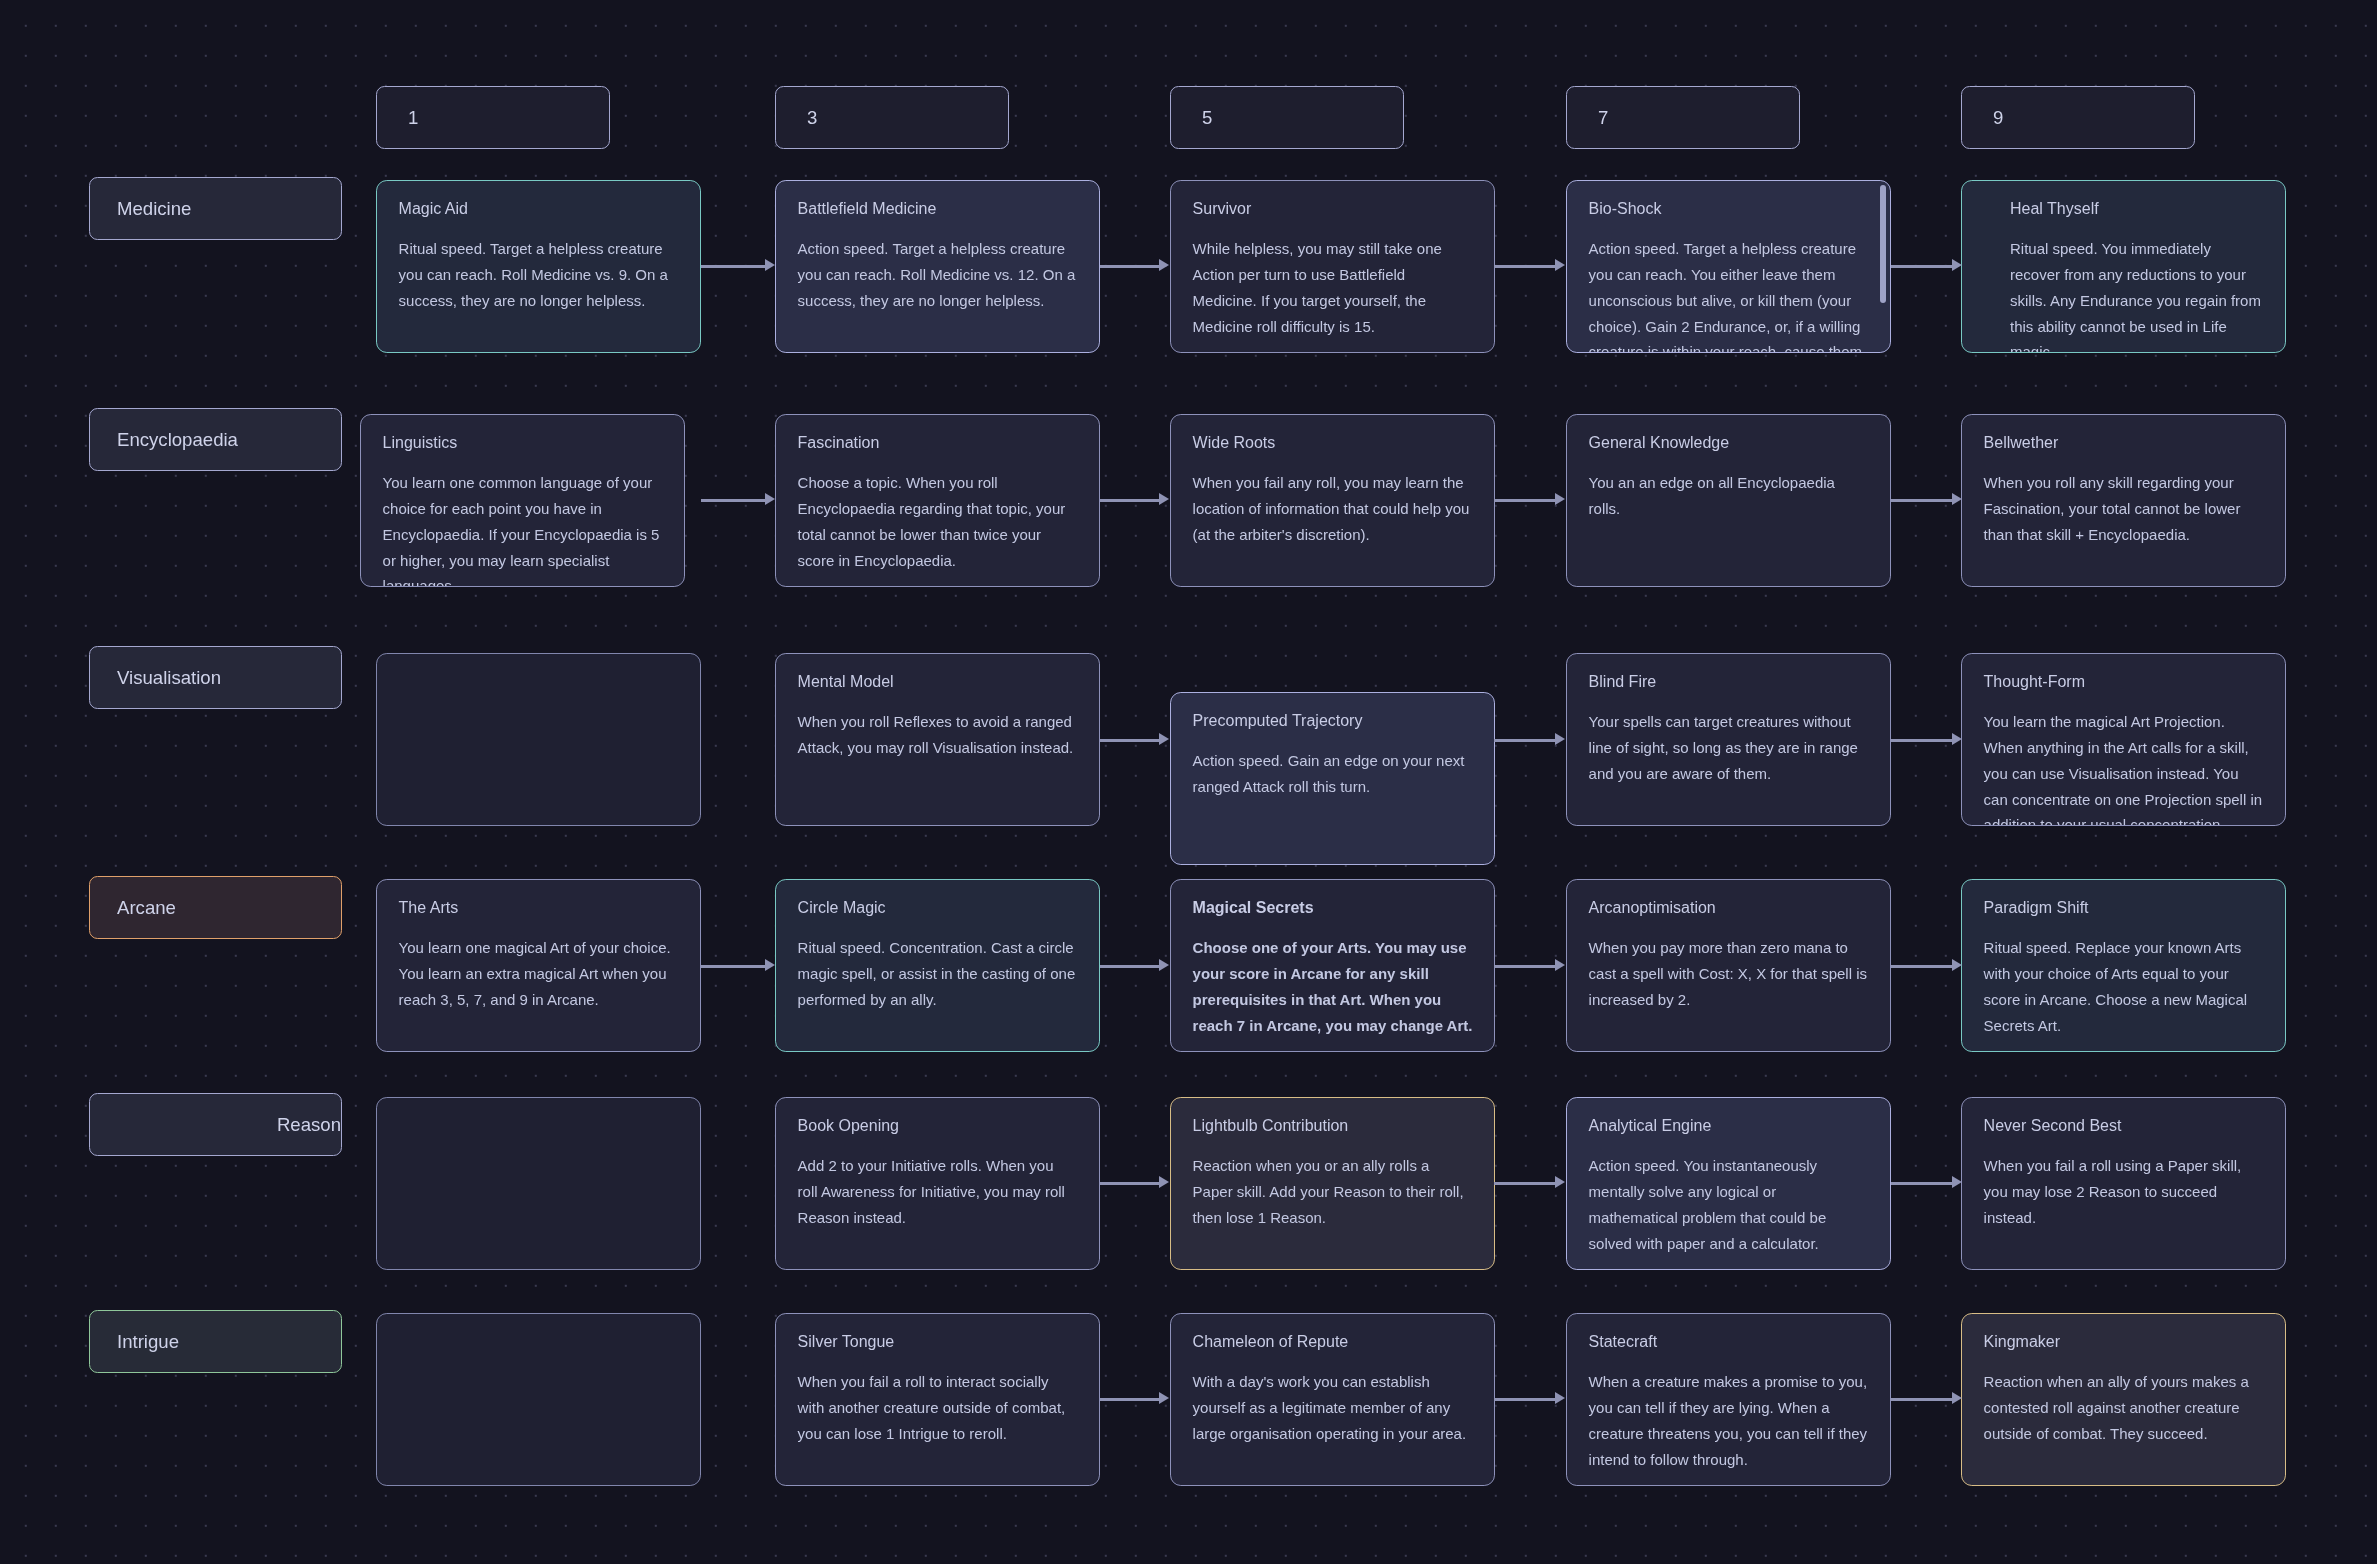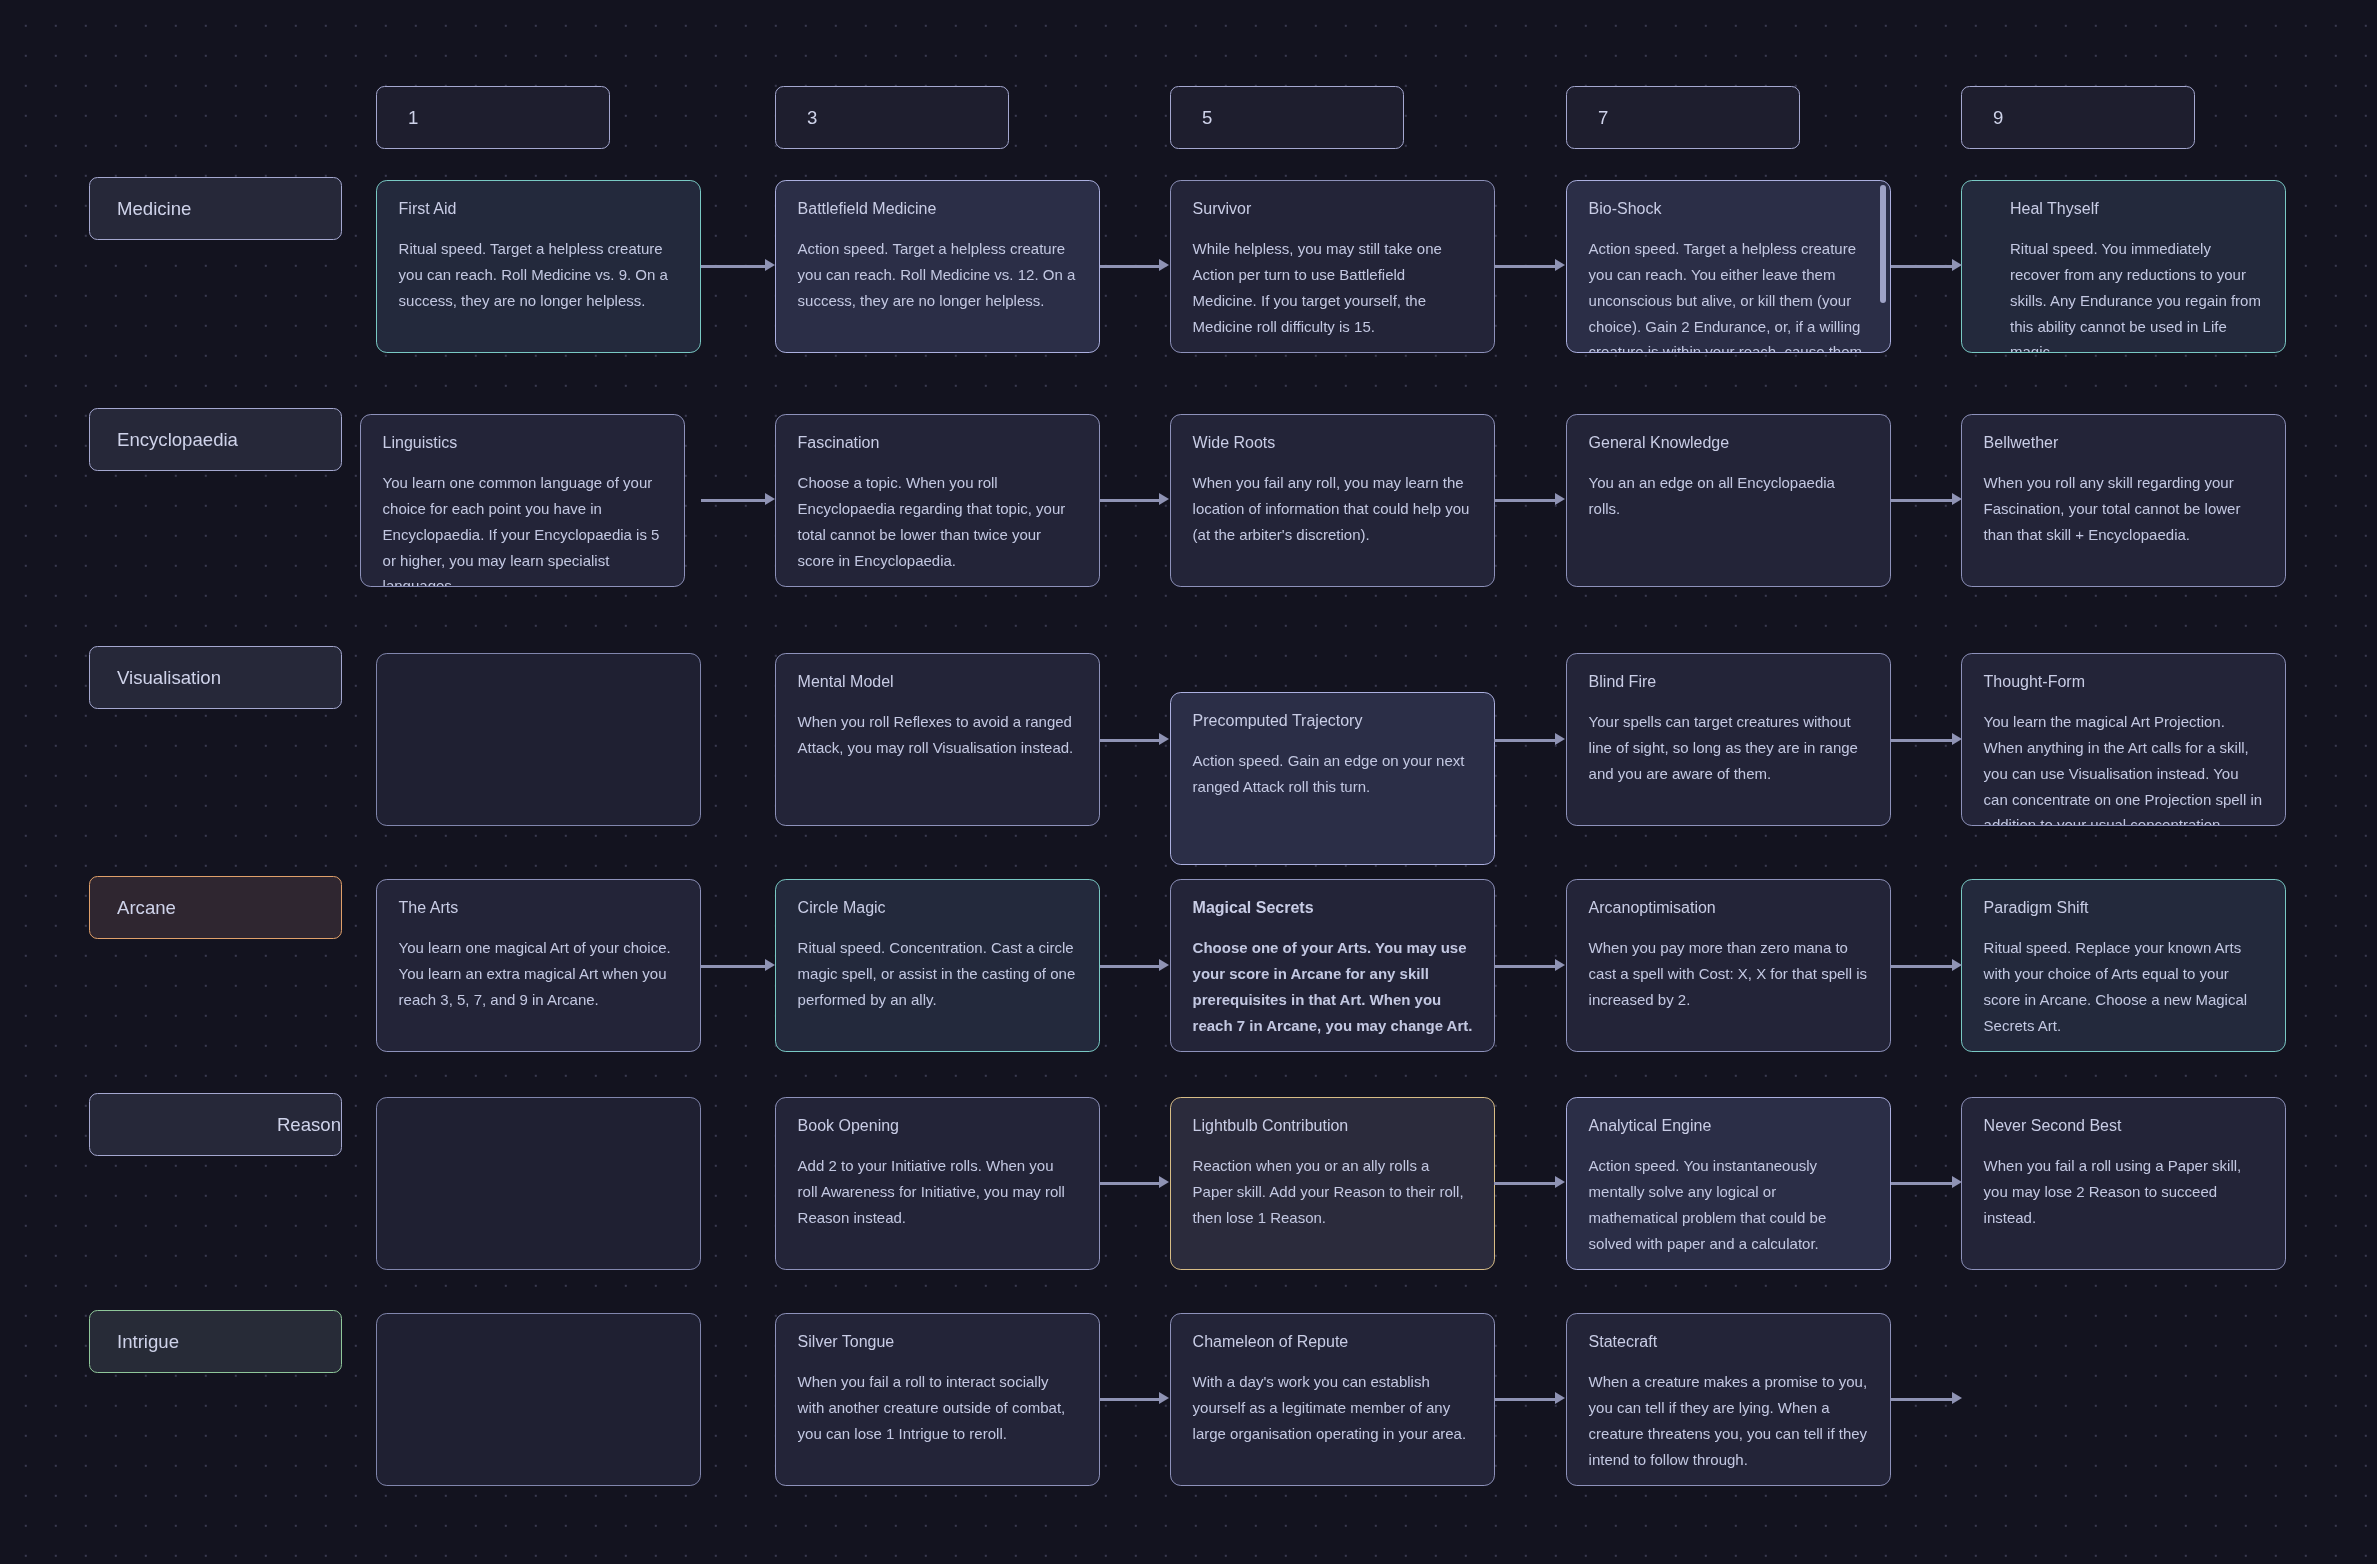--- a/index.html
+++ b/index.html
@@ -144,21 +144,21 @@
     <div class="col-head" style="left: 1566px; top: 86px;">
       <span>7</span>
     </div>
     <div class="col-head" style="left: 1961px; top: 86px;">
       <span>9</span>
     </div>
     <div class="row-label" style="top: 177px;">
       <span>Medicine</span>
     </div>
     <div class="card accent-teal" style="left: 376px; top: 180px;">
-      <div class="card-title">First Aid</div>
+      <div class="card-title">Magic Aid</div>
       <div class="card-desc">Ritual speed. Target a helpless creature you can reach. Roll Medicine vs. 9. On a success, they are no longer helpless.</div>
     </div>
     <div class="card accent-purple" style="left: 775px; top: 180px;">
       <div class="card-title">Battlefield Medicine</div>
       <div class="card-desc">Action speed. Target a helpless creature you can reach. Roll Medicine vs. 12. On a success, they are no longer helpless.</div>
     </div>
     <div class="card" style="left: 1170px; top: 180px;">
       <div class="card-title">Survivor</div>
       <div class="card-desc">While helpless, you may still take one Action per turn to use Battlefield Medicine. If you target yourself, the Medicine roll difficulty is 15.</div>
     </div>
@@ -340,20 +340,24 @@
       <div class="card-desc">When you fail a roll to interact socially with another creature outside of combat, you can lose 1 Intrigue to reroll.</div>
     </div>
     <div class="card" style="left: 1170px; top: 1313px;">
       <div class="card-title">Chameleon of Repute</div>
       <div class="card-desc">With a day's work you can establish yourself as a legitimate member of any large organisation operating in your area.</div>
     </div>
     <div class="card" style="left: 1566px; top: 1313px;">
       <div class="card-title">Statecraft</div>
       <div class="card-desc">When a creature makes a promise to you, you can tell if they are lying. When a creature threatens you, you can tell if they intend to follow through.</div>
     </div>
+    <div class="card accent-gold" style="left: 1961px; top: 1313px;">
+      <div class="card-title">Kingmaker</div>
+      <div class="card-desc">Reaction when an ally of yours makes a contested roll against another creature outside of combat. They succeed.</div>
+    </div>
     <div class="arrow" style="left: 1100px; top: 1399px; width: 70px;">
       <div class="shaft" style="width: 60px;"></div>
       <div class="head" style="left: 59px;"></div>
     </div>
     <div class="arrow" style="left: 1494px; top: 1399px; width: 71px;">
       <div class="shaft" style="width: 62px;"></div>
       <div class="head" style="left: 61px;"></div>
     </div>
     <div class="arrow" style="left: 1891px; top: 1399px; width: 71px;">
       <div class="shaft" style="width: 61px;"></div>

